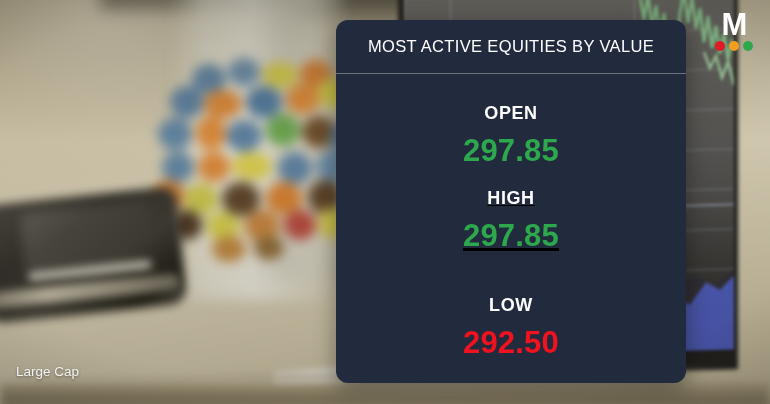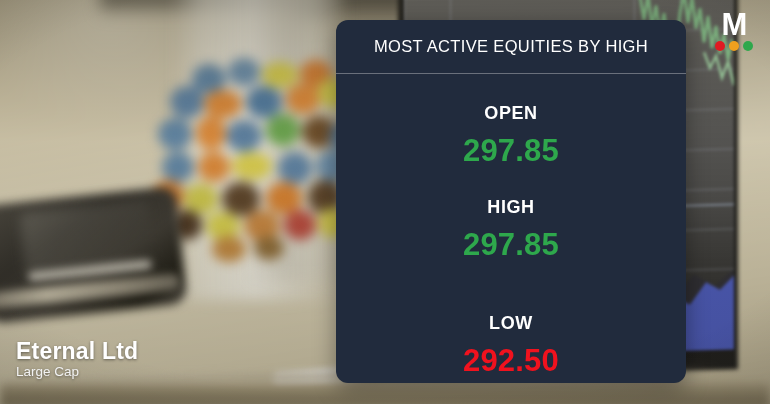--- a/index.html
+++ b/index.html
@@ -390,41 +390,40 @@
 
     <div class="stylus"></div>
     <div class="desk-line"></div>
     <div class="desk-edge"></div>
   </div>
 
   <div class="wash"></div>
   <div class="vignette"></div>
 
   <div class="stat-card">
-    <div class="card-title">MOST ACTIVE EQUITIES BY HIGH</div>
+    <div class="card-title">MOST ACTIVE EQUITIES BY VALUE</div>
     <div class="card-divider"></div>
 
     <div class="stat-block" style="top:84px;">
       <div class="stat-label">OPEN</div>
       <div class="stat-value up">297.85</div>
     </div>
 
-    <div class="stat-block" style="top:178px;">
+    <div class="stat-block" style="top:169px;text-decoration:underline;">
       <div class="stat-label">HIGH</div>
       <div class="stat-value up">297.85</div>
     </div>
 
-    <div class="stat-block" style="top:294px;">
+    <div class="stat-block" style="top:276px;">
       <div class="stat-label">LOW</div>
       <div class="stat-value down">292.50</div>
     </div>
   </div>
 
   <div class="caption">
-    <div class="company-name">Eternal Ltd</div>
     <div class="company-meta">
       <span>Large Cap</span>
     </div>
   </div>
 
   <div class="logo">
     <div class="logo-m">M</div>
     <div class="logo-dots">
       <span class="dot" style="background:#e01b22;"></span>
       <span class="dot" style="background:#f0a01e;"></span>

